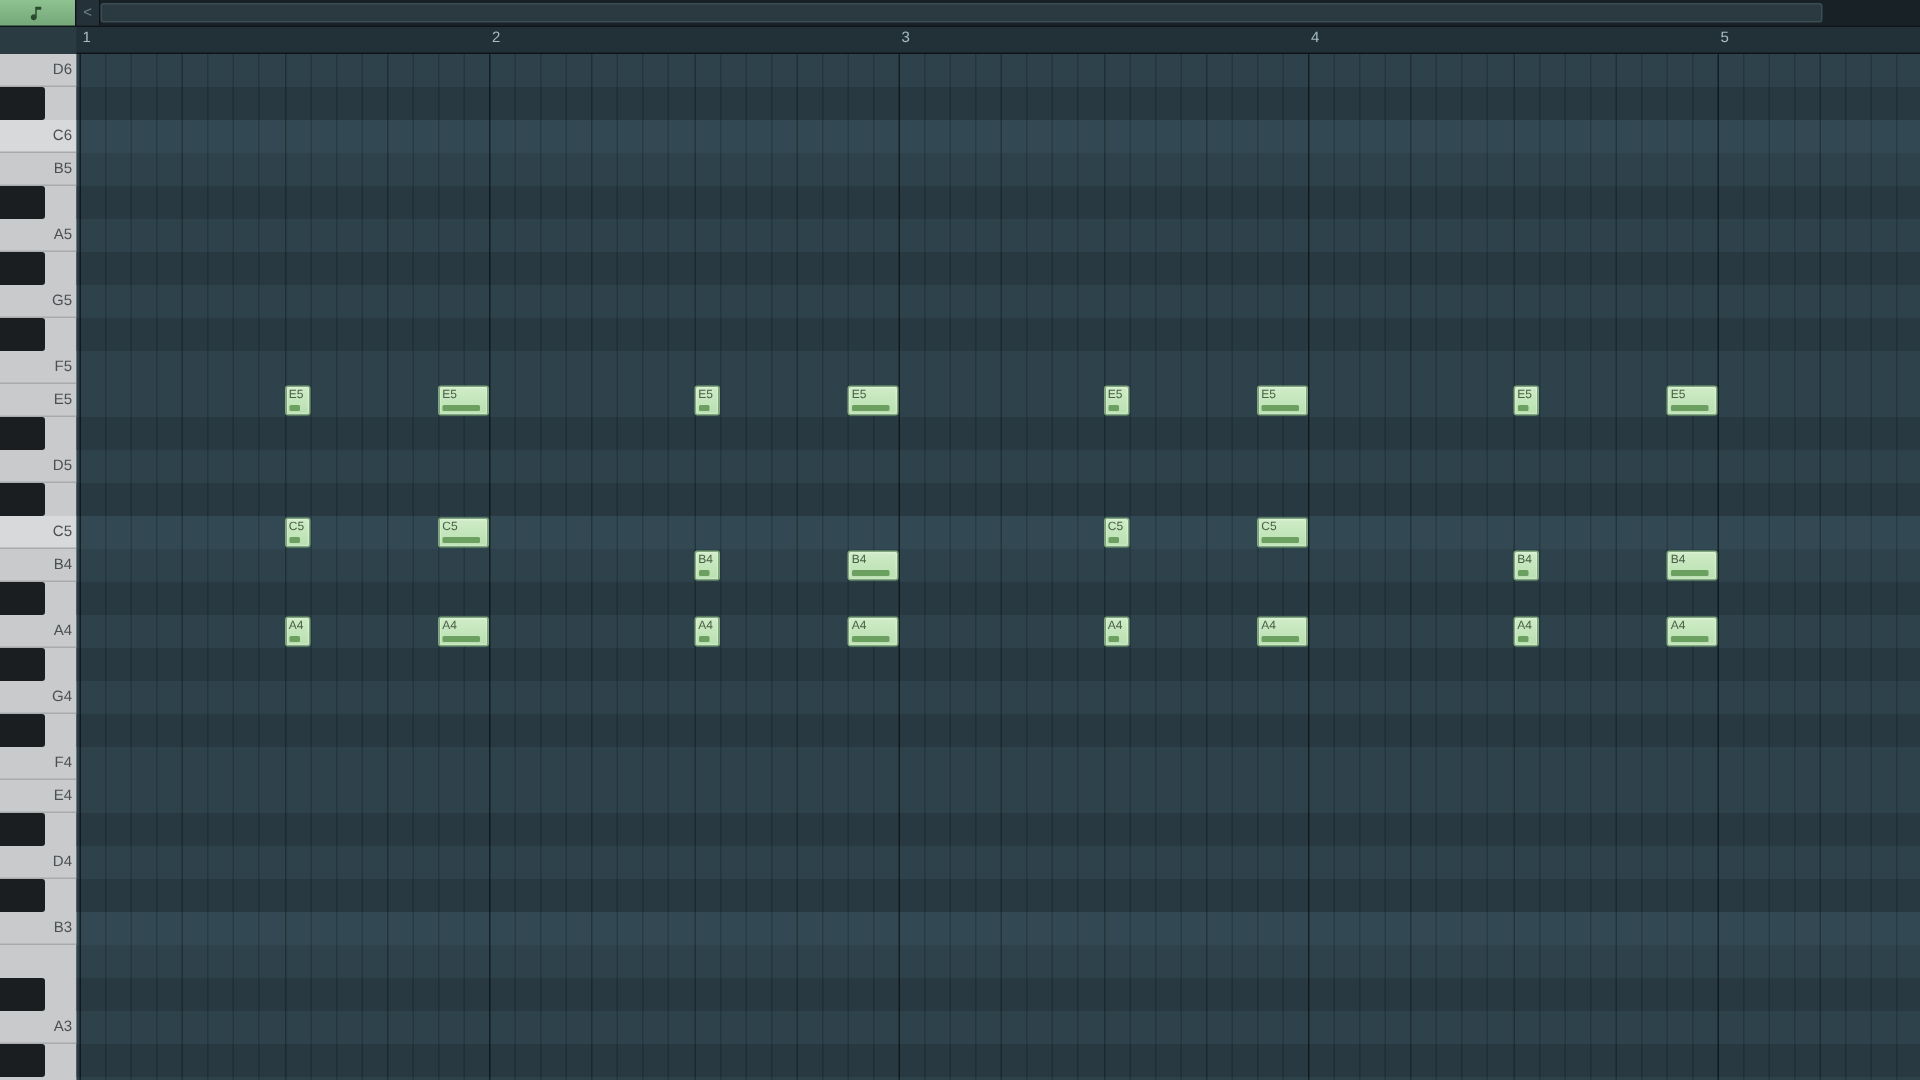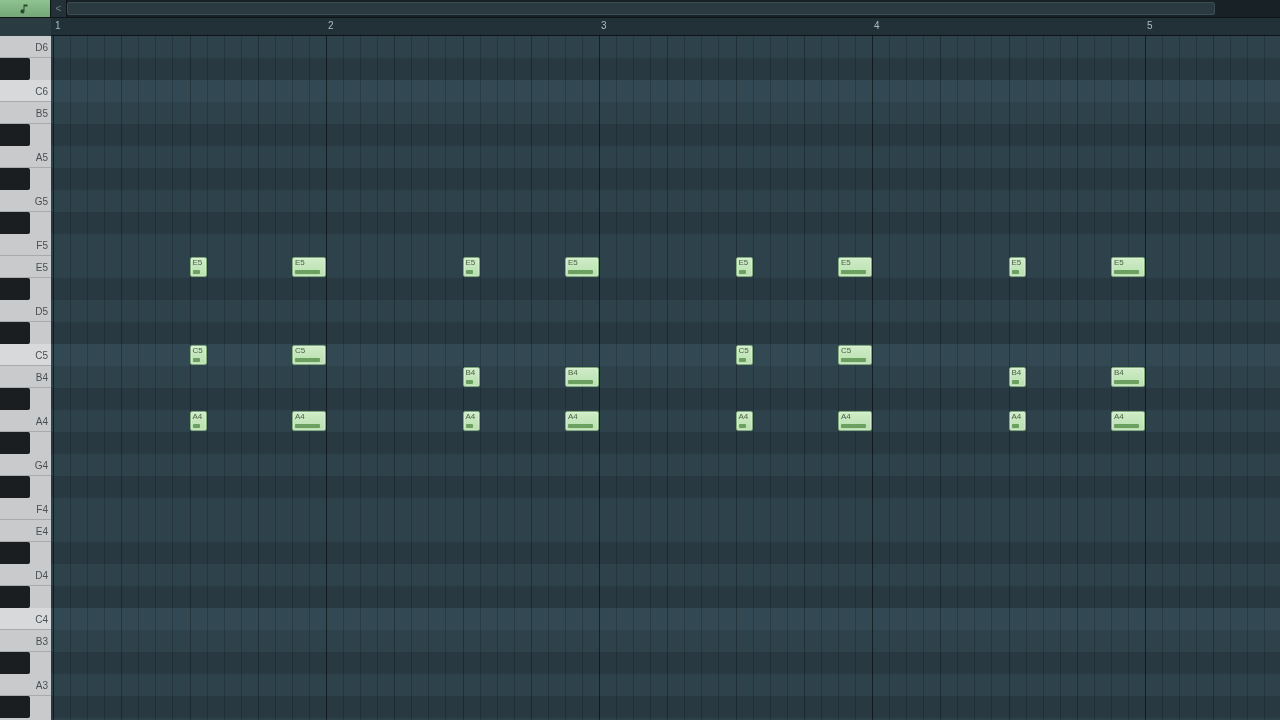--- a/index.html
+++ b/index.html
@@ -149,21 +149,21 @@
         <span class="key-label">E4</span>
       </div>
       <div class="key-row black-key" style="top: 506px;"></div>
       <div class="key-row white-key" style="top: 528px;">
         <span class="key-label">D4</span>
       </div>
       <div class="key-row black-key" style="top: 550px;"></div>
       <div class="key-row white-key c-key" style="top: 572px;">
         <span class="key-label">C4</span>
       </div>
-      <div class="key-row white-key" style="top: 594px;">
+      <div class="key-row white-key" style="top: 572px;">
         <span class="key-label">B3</span>
       </div>
       <div class="key-row black-key" style="top: 616px;"></div>
       <div class="key-row white-key" style="top: 638px;">
         <span class="key-label">A3</span>
       </div>
       <div class="key-row black-key" style="top: 660px;"></div>
       <div class="key-row white-key" style="top: 682px;"></div>
     </div>
 

